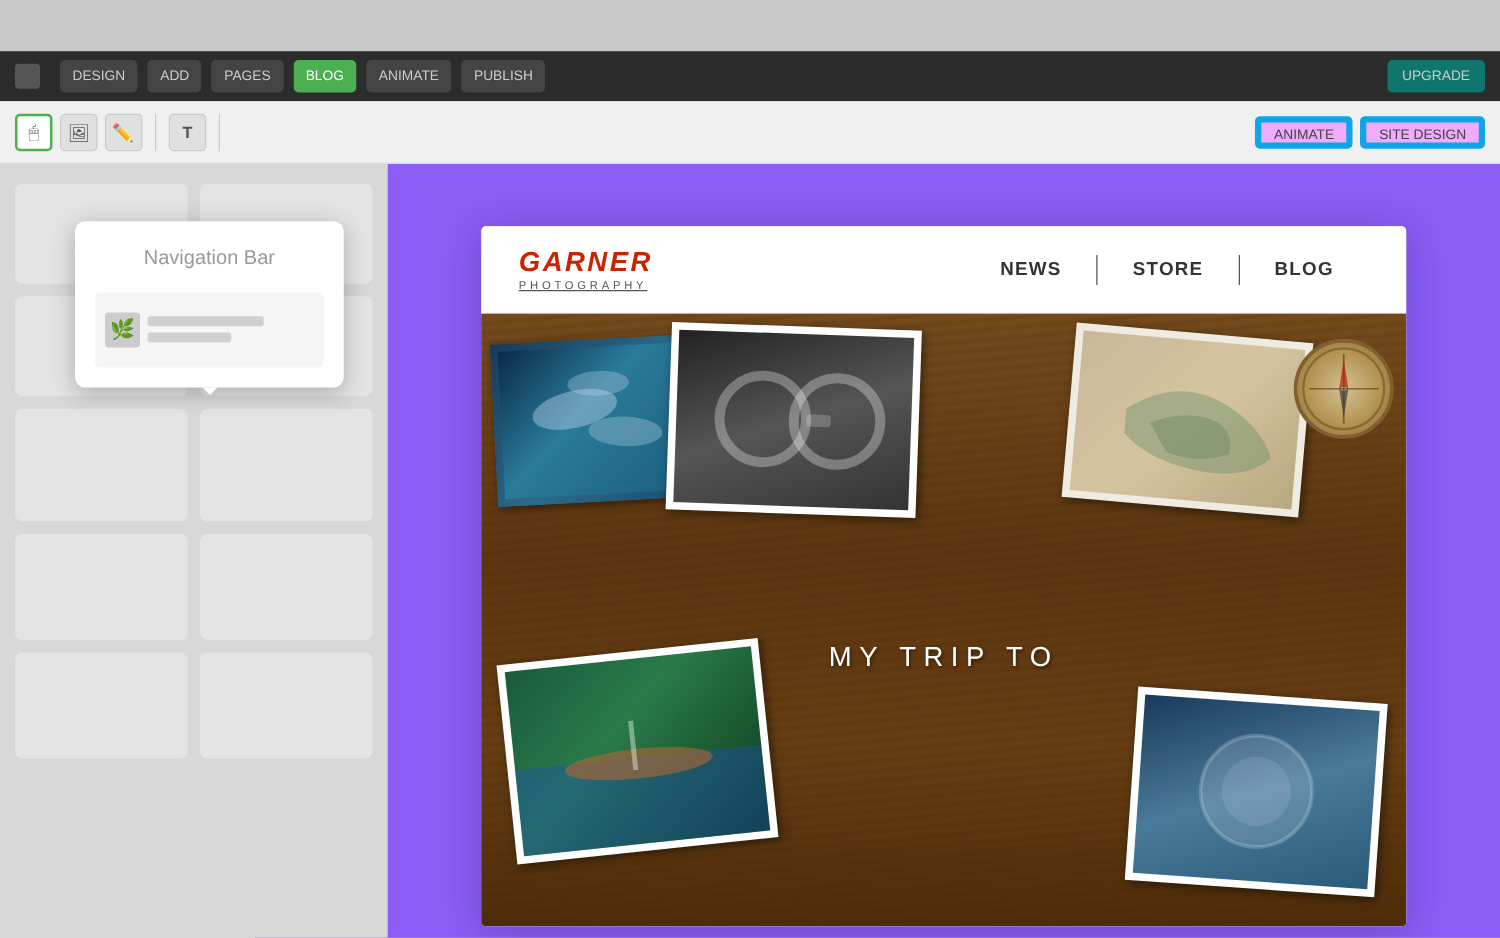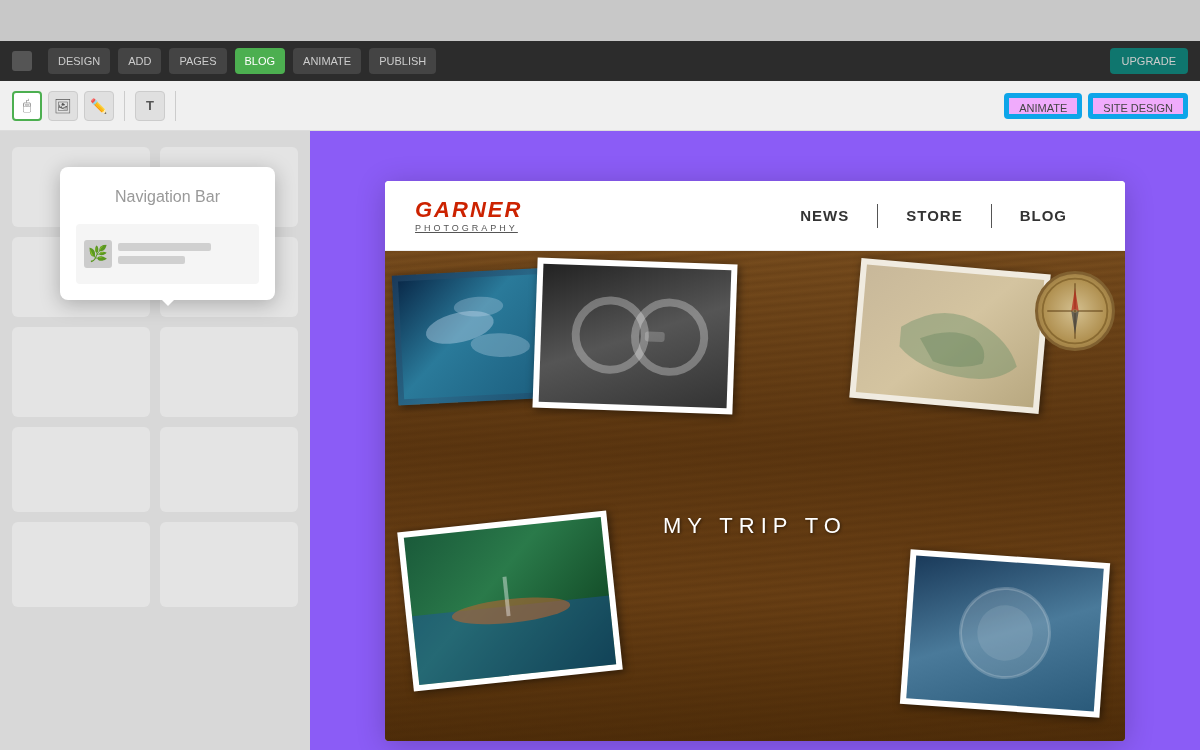--- a/index.html
+++ b/index.html
@@ -117,21 +117,21 @@
       grid-template-rows: auto auto auto auto;
       gap: 10px;
       align-content: start;
       position: relative;
       flex-shrink: 0;
     }
 
     
     .nav-bar-card {
       position: absolute;
-      top: 36px;
+      top: 46px;
       left: 60px;
       width: 215px;
       background: #fff;
       border-radius: 8px;
       box-shadow: 0 4px 20px rgba(0,0,0,0.25);
       padding: 20px 16px 16px;
       z-index: 20;
       display: flex;
       flex-direction: column;
       align-items: center;

